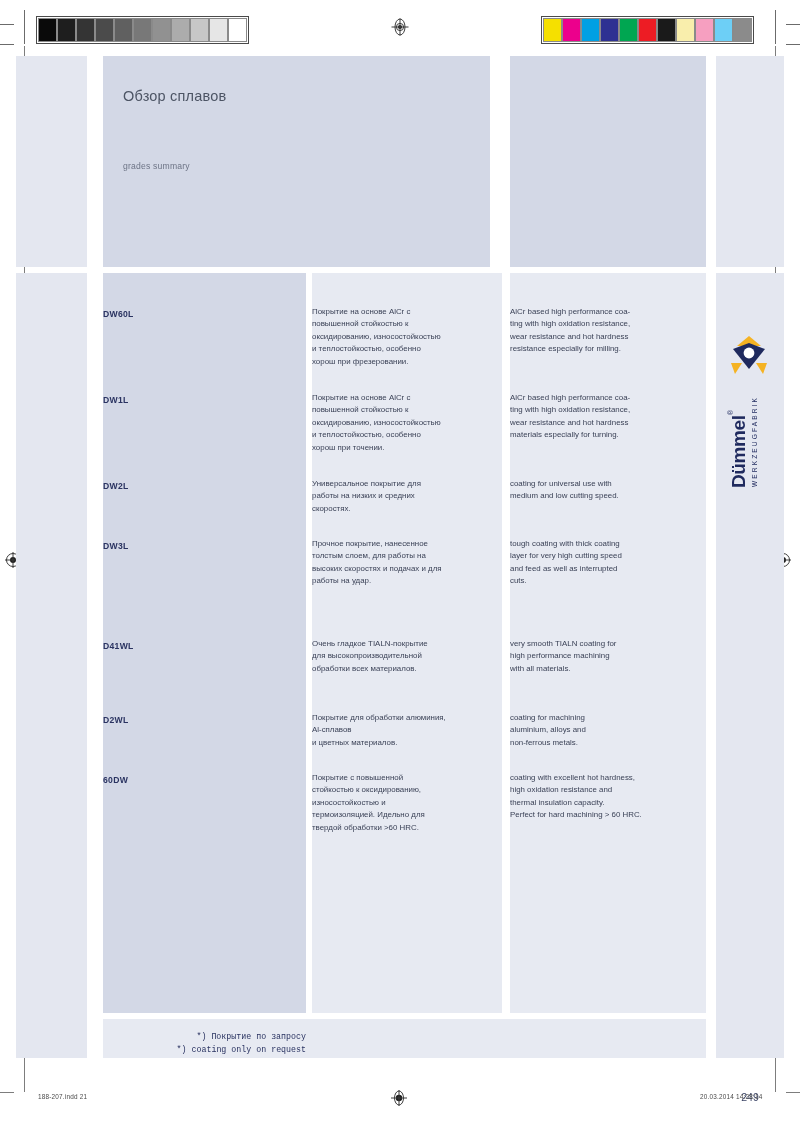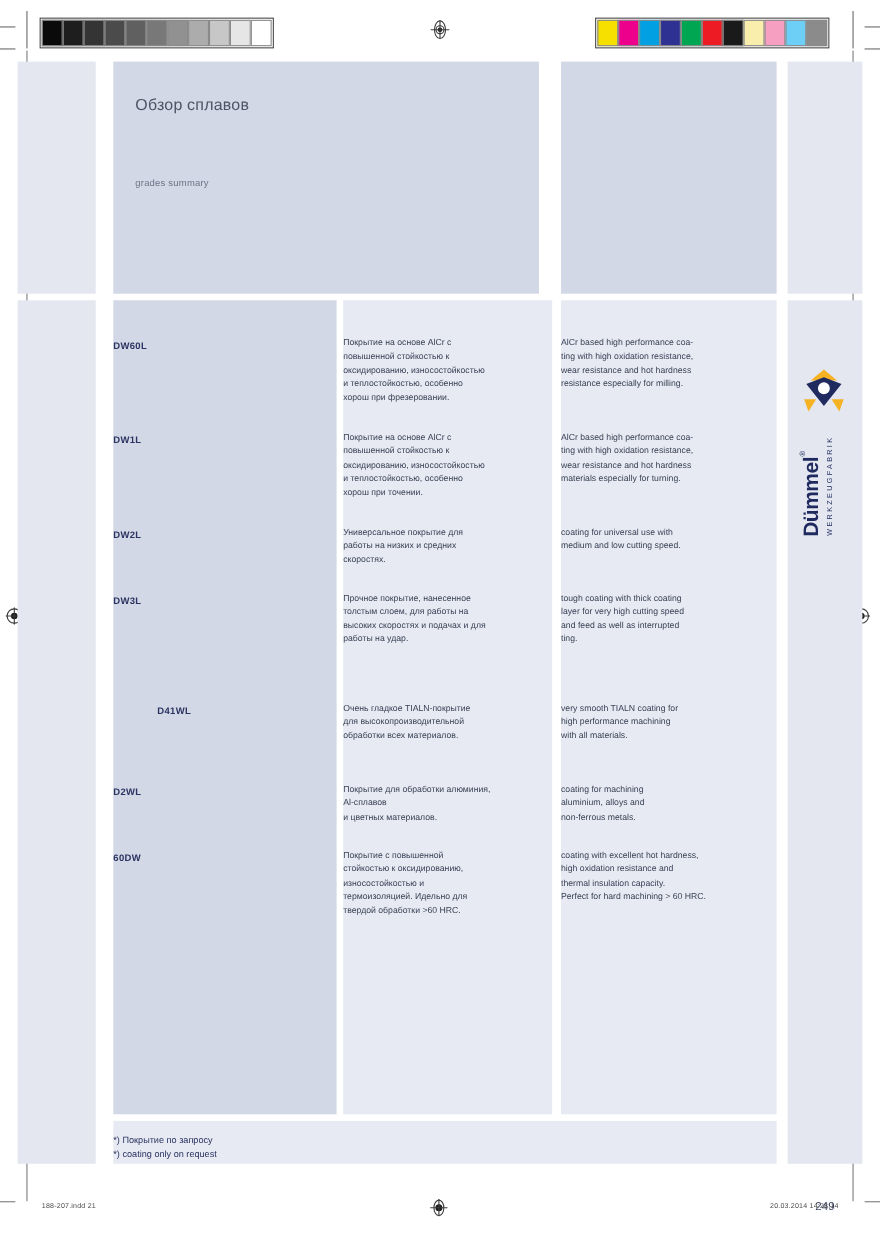--- a/index.html
+++ b/index.html
@@ -146,24 +146,25 @@
     color: #3b4257;
   }
   .cell-ru div, .cell-en div { white-space: nowrap; }
 
   
   .footnote {
     position: absolute;
     left: 87px;
     top: 974px;
     width: 203px;
-    text-align: left;
+    text-align: right;
     font-size: 8.3px;
     line-height: 13px;
     color: #2a3361;
+    font-family: Liberation Mono, monospace;
   }
 
   
   .page-num {
     position: absolute;
     left: 700px;
     top: 1035px;
     width: 68px;
     text-align: center;
     font-size: 10.5px;
@@ -393,23 +394,23 @@
         <div class="cell-ru" style="top: 482px;">
           <div>Прочное покрытие, нанесенное</div>
           <div>толстым слоем, для работы на</div>
           <div>высоких скоростях и подачах и для</div>
           <div>работы на удар.</div>
         </div>
         <div class="cell-en" style="top: 482px;">
           <div>tough coating with thick coating</div>
           <div>layer for very high cutting speed</div>
           <div>and feed as well as interrupted</div>
-          <div>ting.</div>
-        </div>
-        <div class="cell-code" style="top: 585px; padding-left: 40px;">D41WL</div>
+          <div>cuts.</div>
+        </div>
+        <div class="cell-code" style="top: 585px;">D41WL</div>
         <div class="cell-ru" style="top: 582px;">
           <div>Очень гладкое TIALN-покрытие</div>
           <div>для высокопроизводительной</div>
           <div>обработки всех материалов.</div>
         </div>
         <div class="cell-en" style="top: 582px;">
           <div>very smooth TIALN coating for</div>
           <div>high performance machining</div>
           <div>with all materials.</div>
         </div>

